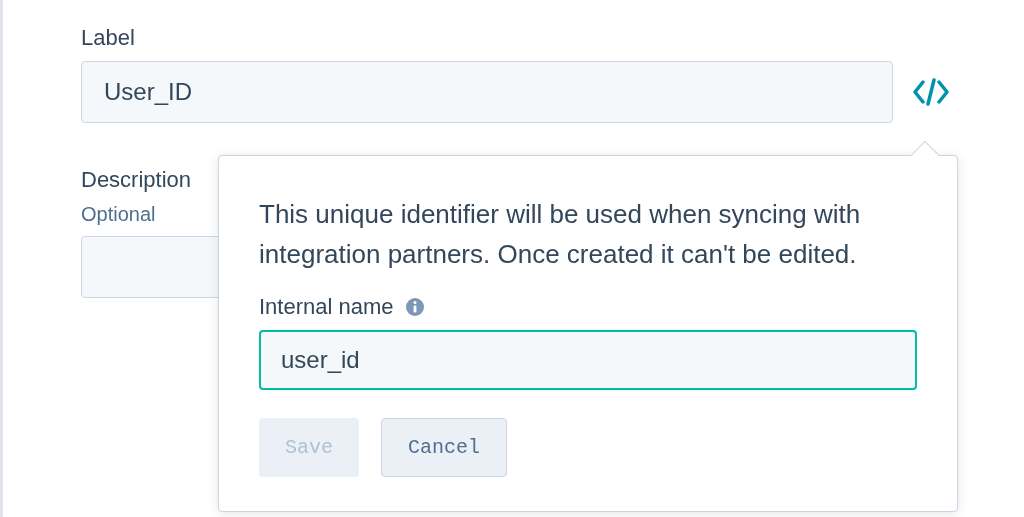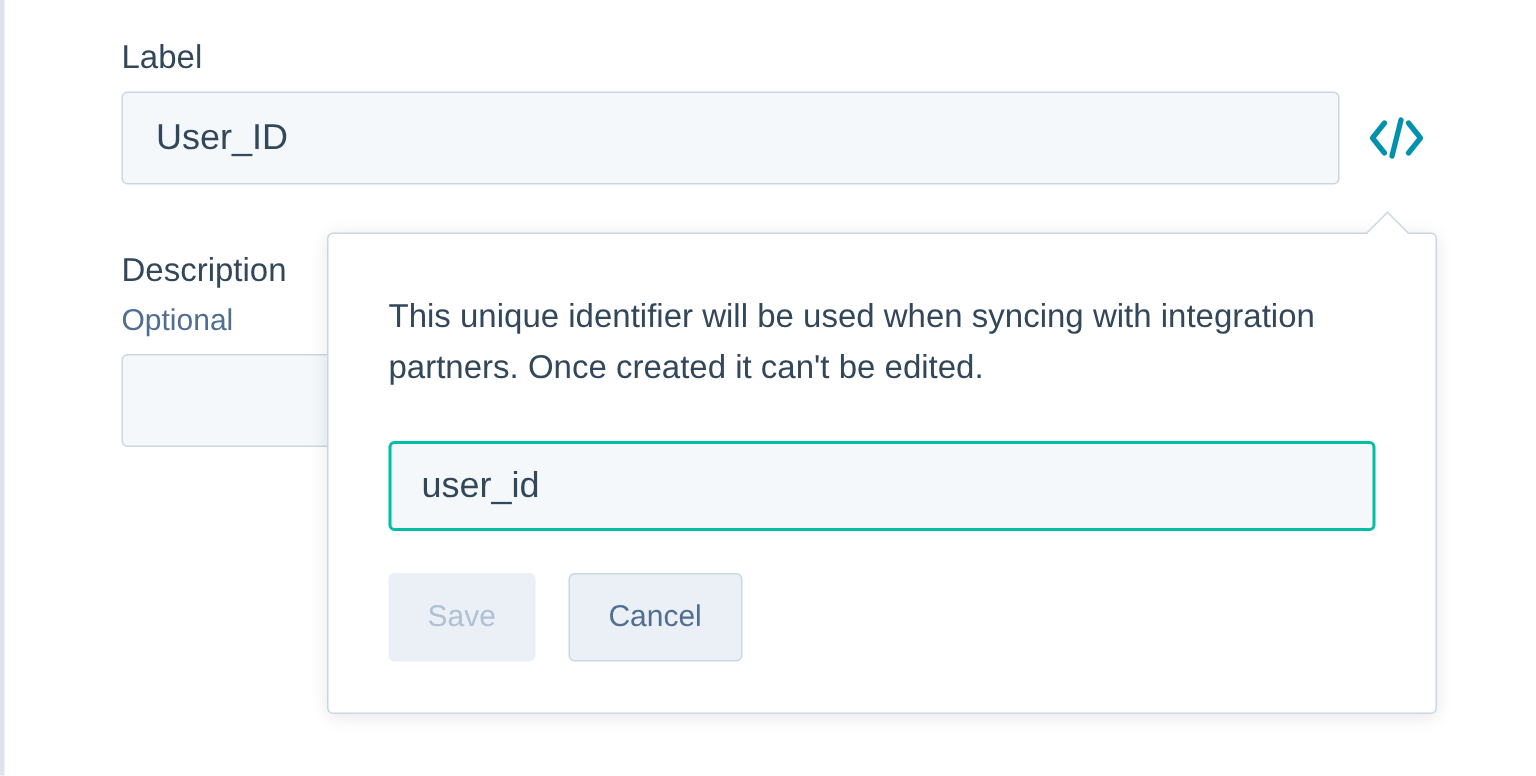--- a/index.html
+++ b/index.html
@@ -88,25 +88,25 @@
       top: -11px;
       right: 22px;
       width: 20px;
       height: 20px;
       background: #ffffff;
       border-left: 1px solid #cbd6e2;
       border-top: 1px solid #cbd6e2;
       transform: rotate(45deg);
     }
     .popover-text {
-      font-size: 22px;
+      font-size: 26px;
       line-height: 1.55;
       color: #33475b;
       font-weight: 300;
-      margin-bottom: 32px;
+      margin-bottom: 19px;
     }
     .internal-label-row {
       display: flex;
       align-items: center;
       gap: 10px;
       margin-bottom: 10px;
     }
     .internal-label {
       font-size: 22px;
       color: #33475b;
@@ -134,21 +134,21 @@
     }
     .button-row {
       display: flex;
       gap: 22px;
     }
     .btn {
       height: 59px;
       padding: 0 26px;
       border-radius: 4px;
       font-size: 20px;
-      font-family: Liberation Sans, sans-serif;
+      font-family: Liberation Mono, monospace;
       cursor: pointer;
       border: 1px solid #cbd6e2;
       background: #eaf0f6;
       color: #506e91;
       font-weight: 400;
     }
     .btn-disabled {
       background: #eaf0f6;
       color: #b0c1d4;
       border: none;
@@ -174,18 +174,28 @@
 
 <div class="form-group">
   <label class="form-label">Description</label>
   <span class="optional-text">Optional</span>
   <input type="text" class="description-input" value="" style="">
 </div>
 
 <div class="popover">
   <div class="popover-arrow"></div>
   <p class="popover-text">This unique identifier will be used when syncing with integration partners. Once created it can't be edited.</p>
+  <div class="internal-label-row">
+    <span class="internal-label">Internal name</span>
+    <span class="info-icon">
+      <svg width="20" height="20" viewBox="0 0 20 20">
+        <circle cx="10" cy="10" r="9" fill="#7c98b6"></circle>
+        <circle cx="10" cy="5.5" r="1.5" fill="#ffffff"></circle>
+        <rect x="8.6" y="8.5" width="2.8" height="7" rx="1.2" fill="#ffffff"></rect>
+      </svg>
+    </span>
+  </div>
   <input type="text" class="internal-input" value="user_id" style="">
   <div class="button-row">
     <button class="btn btn-disabled" disabled="">Save</button>
     <button class="btn">Cancel</button>
   </div>
 </div>
 
 </body></html>

